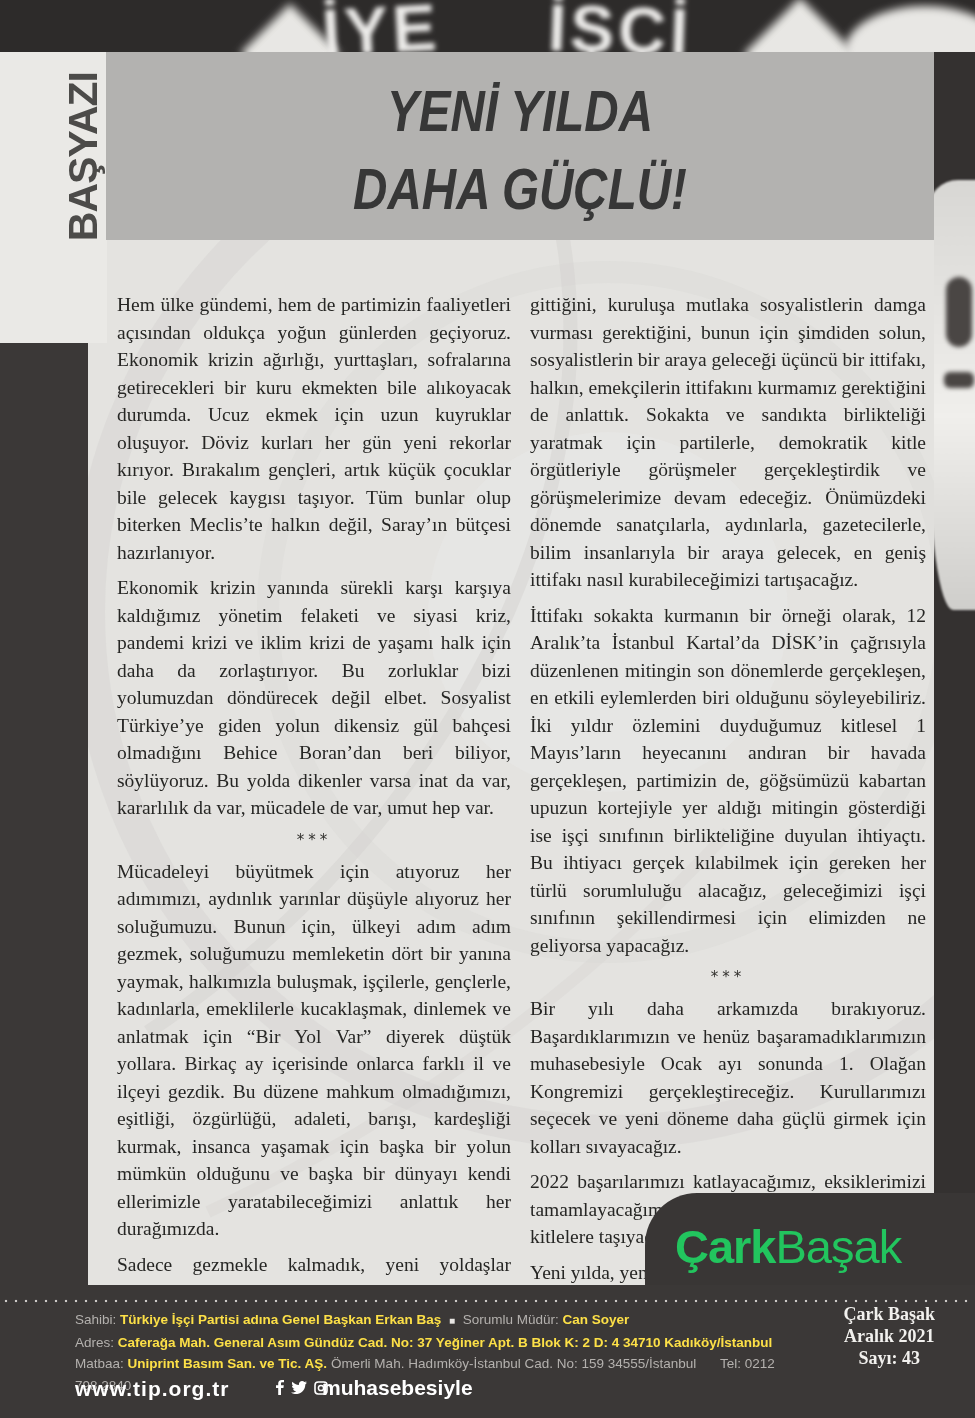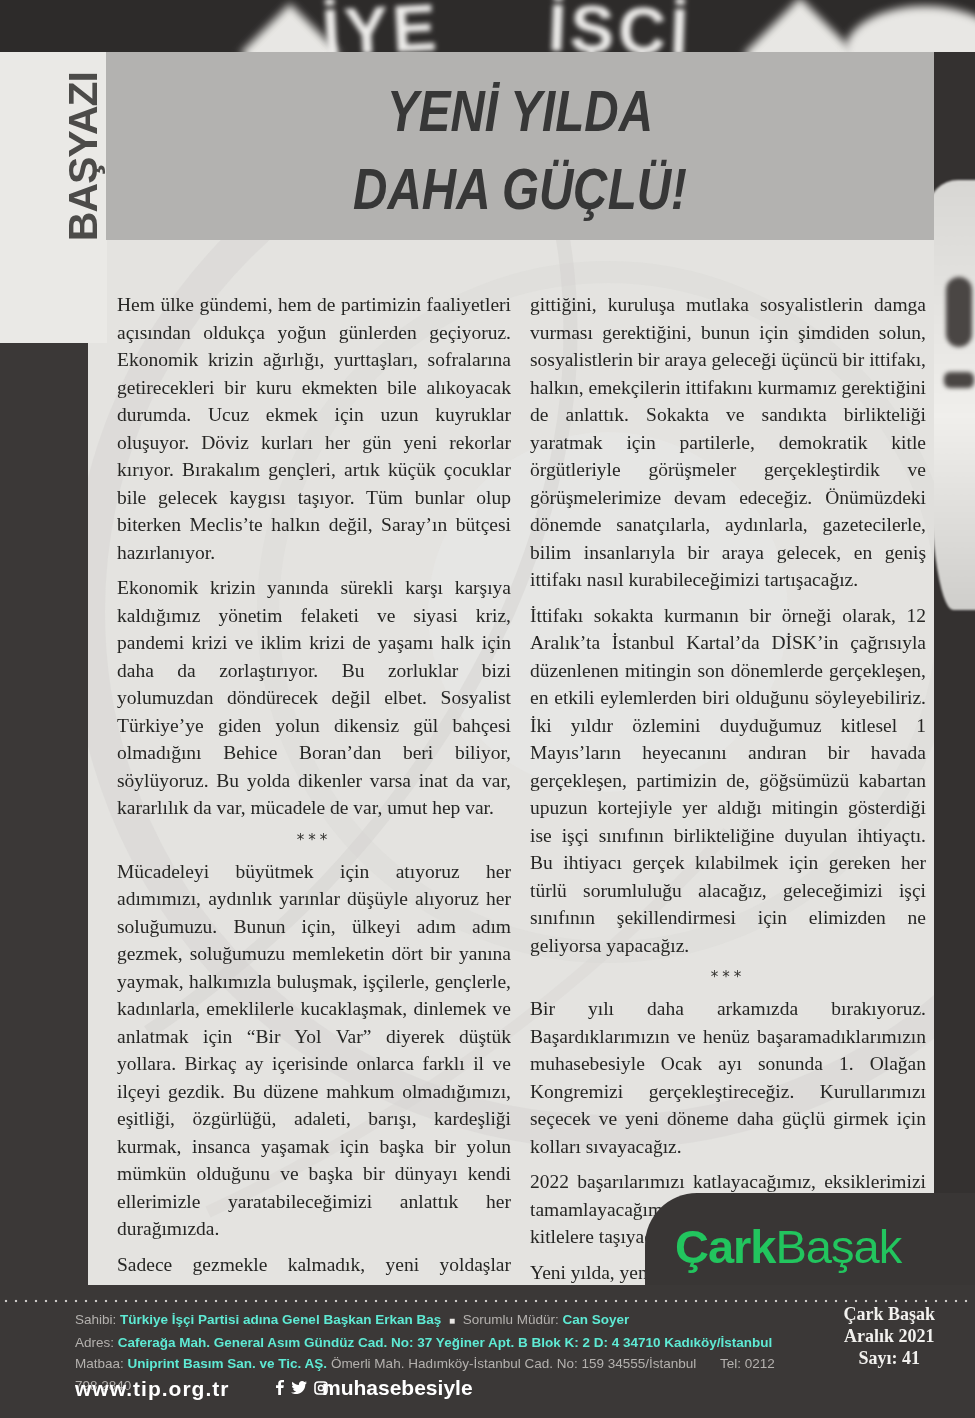--- a/index.html
+++ b/index.html
@@ -51,21 +51,21 @@
   .logo-box{position:absolute;left:645px;top:1193px;width:330px;height:130px;background:#393635;border-top-left-radius:52px;}
   .logo-text{position:absolute;left:30px;top:26px;font-family:"Liberation Sans",sans-serif;font-size:47px;color:#22c55e;letter-spacing:-1px;white-space:nowrap;}
   .logo-text .b1{font-weight:bold;}
   .logo-text .b2{font-weight:normal;}
 
   
   .footer{position:absolute;left:0;top:1285px;width:975px;height:133px;background:#3b3837;}
   .dots{position:absolute;left:4px;top:14px;width:967px;height:4px;
     background-image:radial-gradient(circle at 2px 2px,#cdcbc8 1.3px,rgba(0,0,0,0) 1.6px);background-size:10px 4px;background-repeat:repeat-x;}
   .finfo{position:absolute;left:75px;top:24px;width:720px;font-size:13.5px;line-height:21.5px;color:#b4b1ae;}
-  .finfo b{color:#5eead4;font-weight:bold;}
+  .finfo b{color:#fde047;font-weight:bold;}
   .finfo .sq{font-size:10px;color:#e8e6e3;padding:0 4px;}
   .finfo .tel{margin-left:20px;}
   .webln{position:absolute;left:75px;top:92px;color:#fff;}
   .weblnsite{font-weight:bold;font-size:21px;letter-spacing:1px;}
   .social{position:absolute;left:200px;top:3px;display:inline-flex;align-items:center;gap:7px;}
   .social svg{display:block;}
   .handle{position:absolute;left:247px;top:-1px;font-weight:bold;font-size:21px;white-space:nowrap;}
   .issue{position:absolute;right:40px;top:18px;text-align:center;font-family:"Liberation Serif",serif;
     font-weight:bold;font-size:18px;line-height:22px;color:#f2f1ee;}
 </style>
@@ -168,17 +168,17 @@
             <circle cx="7" cy="7" r="2.6" fill="none" stroke="#fff" stroke-width="1.5"></circle>
             <circle cx="10.6" cy="3.4" r="1" fill="#fff"></circle>
           </svg>
       </span>
       <span class="handle">muhasebesiyle</span>
     </div>
 
     <div class="issue">
       <div>Çark Başak</div>
       <div>Aralık 2021</div>
-      <div>Sayı: 41</div>
+      <div>Sayı: 43</div>
     </div>
   </div>
 
 </div>
 
 </body></html>

